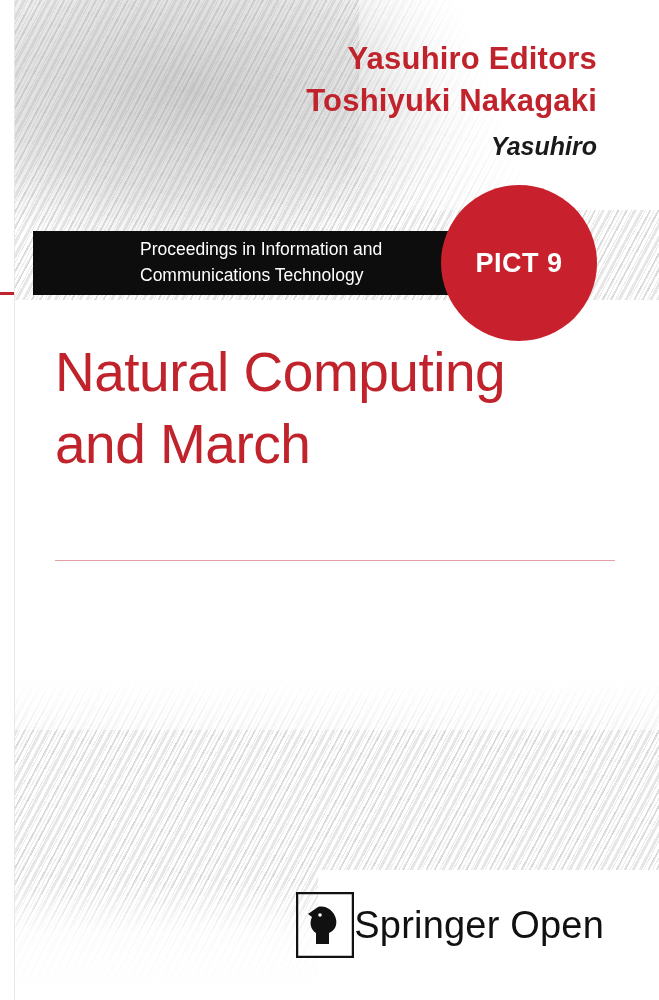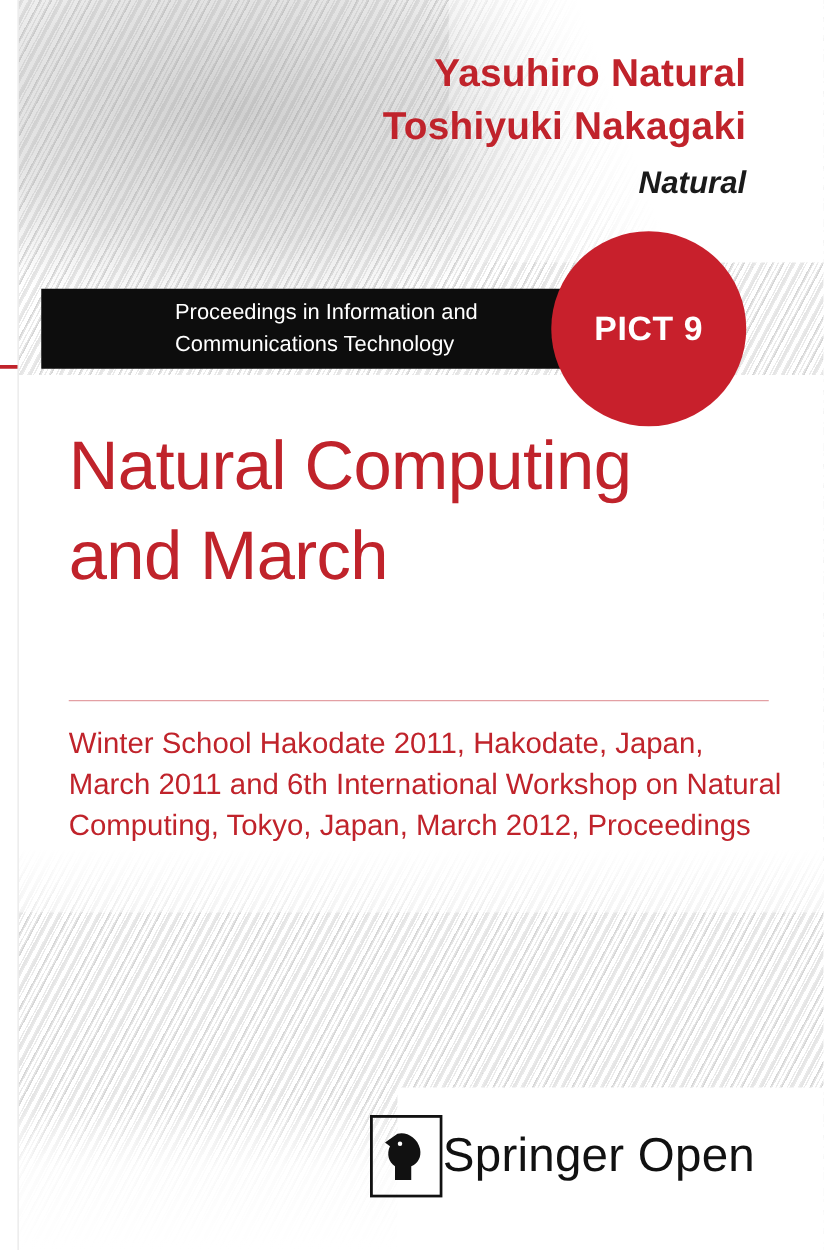--- a/index.html
+++ b/index.html
@@ -214,41 +214,40 @@
   <div class="bg-white-right"></div>
   <div class="bg-white-mid"></div>
   <div class="bg-white-mid2"></div>
   <div class="bg-bottom-white"></div>
   <div class="bg-bottom-panel"></div>
 
   <div class="spine"></div>
   <div class="spine-red"></div>
 
   <div class="editors">
-    <div class="editor-name">Yasuhiro Natural</div>
+    <div class="editor-name">Yasuhiro Editors</div>
     <div class="editor-name">Toshiyuki Nakagaki</div>
-    <div class="editors-label">Natural</div>
+    <div class="editors-label">Yasuhiro</div>
   </div>
 
   <div class="series-band"></div>
   <div class="series-band-text">
     <div>Proceedings in Information and</div>
     <div>Communications Technology</div>
   </div>
 
   <div class="pict-circle">PICT 9</div>
 
   <div class="title">
     <div>Natural Computing</div>
     <div>and March</div>
   </div>
 
   <div class="title-rule"></div>
 
-  <div class="subtitle">Winter School Hakodate 2011, Hakodate, Japan, March 2011 and 6th International Workshop on Natural Computing, Tokyo, Japan, March 2012, Proceedings</div>
 
   <div class="logo">
     <svg class="logo-mark" viewBox="0 0 58 66">
       <rect x="1" y="1" width="56" height="64" fill="none" stroke="#111111" stroke-width="2.5"></rect>
       <path d="M22 15 C29 13 38 18 40 27 C41.5 34 38 39 33 41 L33 52 L20 52 L20 41 C15 38 13 31 16 25 L12 22 Z" fill="#111111"></path>
       <circle cx="24" cy="23" r="1.8" fill="#ffffff"></circle>
     </svg>
     <div class="logo-text">Springer Open</div>
   </div>
 

